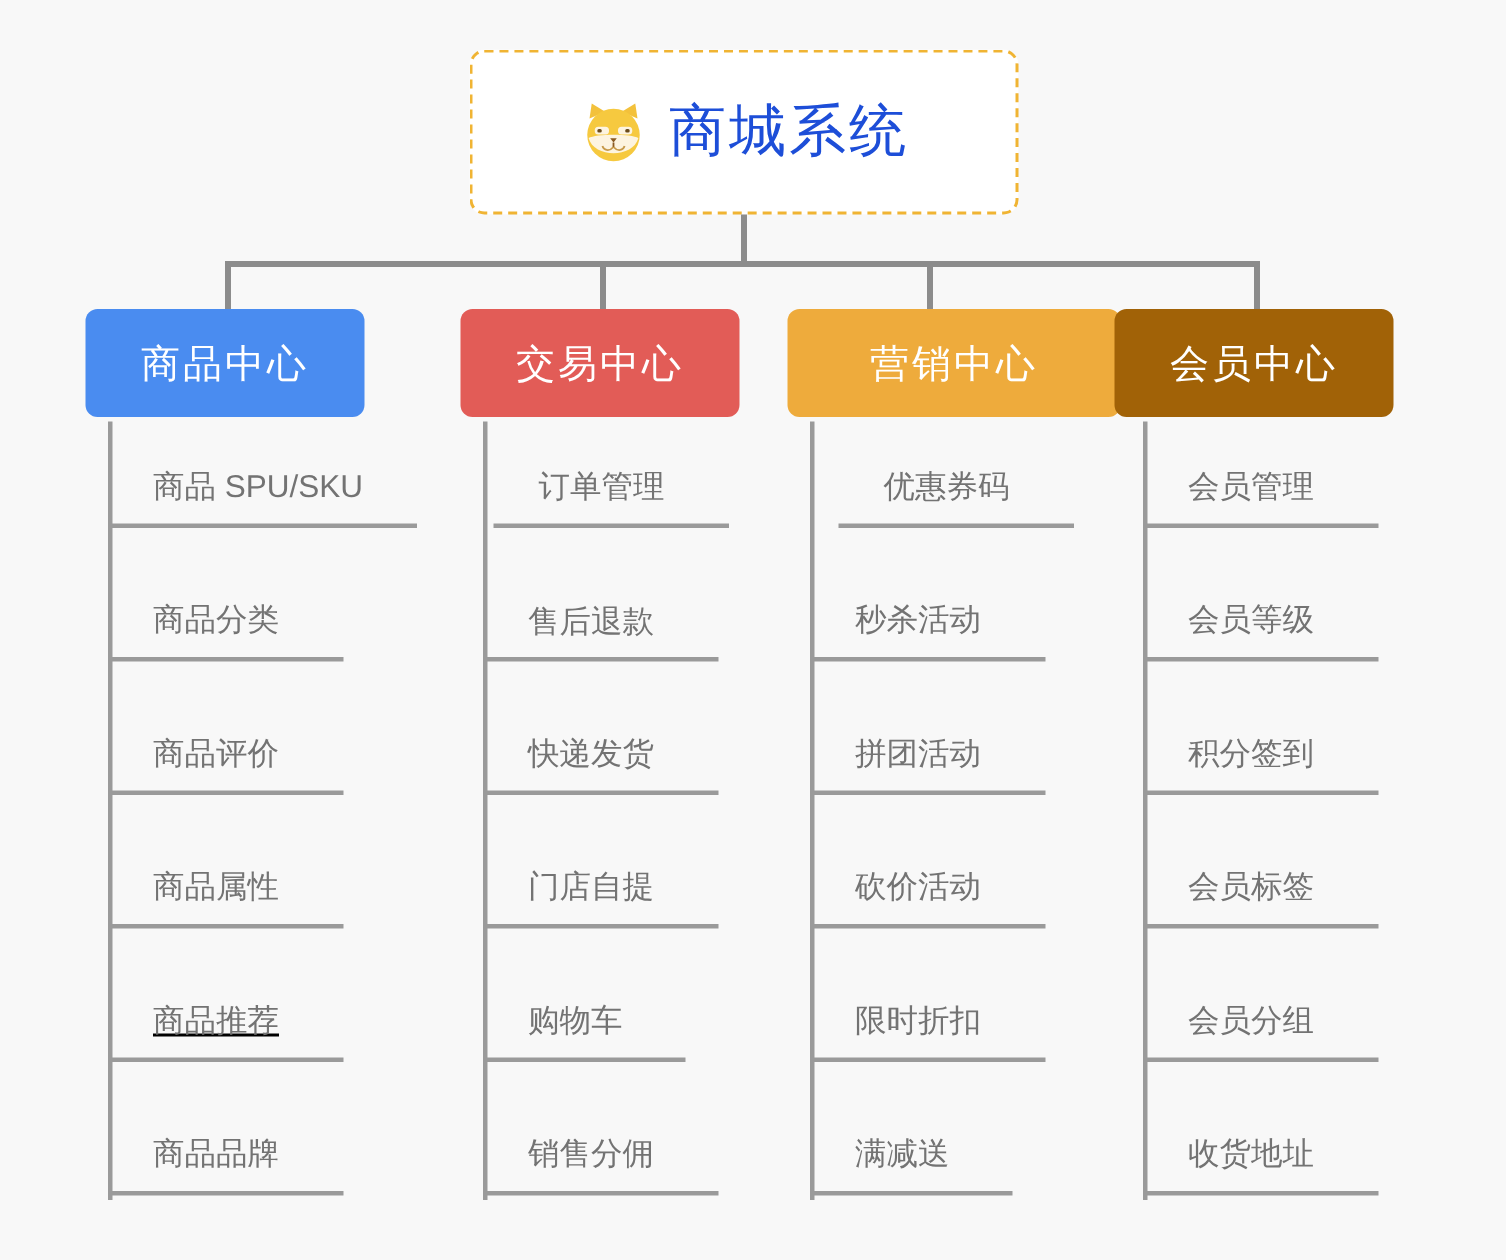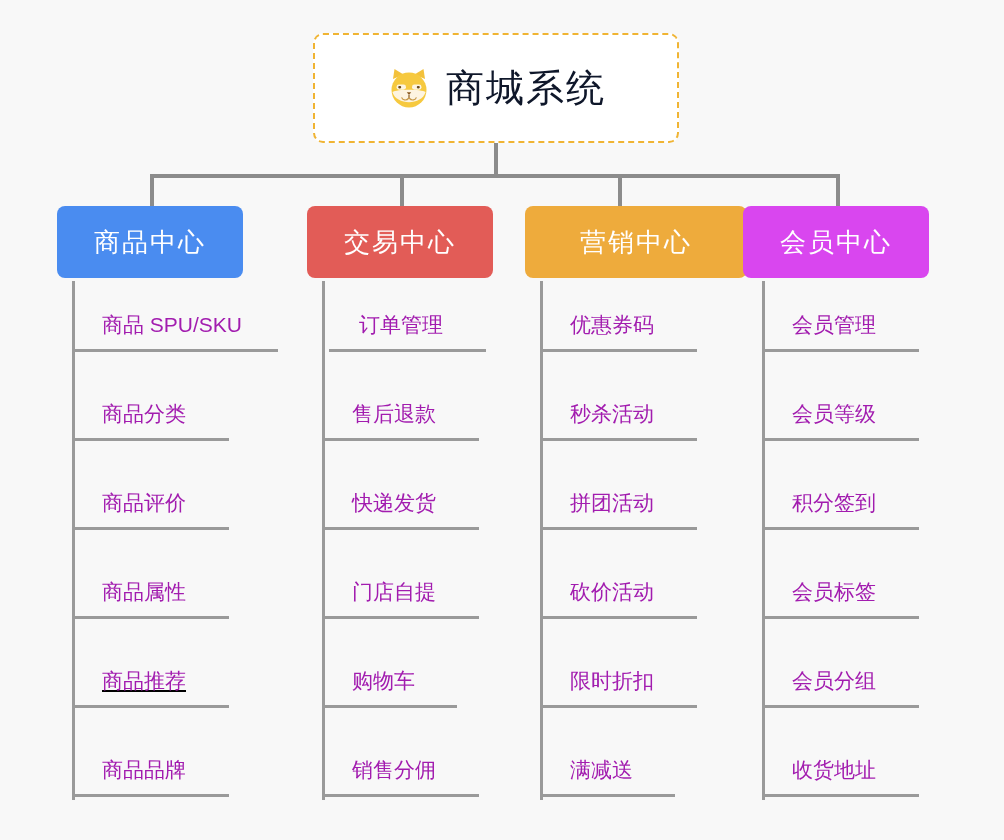--- a/index.html
+++ b/index.html
@@ -31,21 +31,21 @@
     border: 2px dashed #f0b433;
     border-radius: 10px;
     display: flex;
     align-items: center;
     justify-content: center;
     gap: 14px;
   }
 
   .root-title {
     font-size: 38px;
-    color: #0f172a;
+    color: #1d4ed8;
     letter-spacing: 2px;
     line-height: 1;
     white-space: nowrap;
   }
 
   .shiba {
     width: 46px;
     height: 46px;
     flex: 0 0 46px;
     display: block;
@@ -85,21 +85,21 @@
     position: absolute;
     height: 89px;
     display: flex;
     align-items: flex-end;
     border-bottom: 3px solid #9a9a9a;
     padding: 0 18px 6px 30px;
   }
 
   .leaf-label {
     font-size: 21px;
-    color: #a21caf;
+    color: #737373;
     white-space: nowrap;
     line-height: 1.15;
     padding-bottom: 6px;
     margin-top: 32px;
   }
 </style>
 </head>
 <body>
 
 <div id="diagram">
@@ -180,40 +180,40 @@
   <div class="leaf" style="left:322px; top:619px; width:135px;">
     <span class="leaf-label">购物车</span>
   </div>
   <div class="leaf" style="left:322px; top:708px; width:157px;">
     <span class="leaf-label">销售分佣</span>
   </div>
 
   <div class="cat-box" style="left:525px; top:206px; width:222px; background:#eeab3c;">营销中心</div>
   <div class="spine" style="left:540px; top:281px; height:519px;"></div>
 
-  <div class="leaf" style="left:540px; top:263px; width:157px;">
+  <div class="leaf" style="left:559px; top:263px; width:157px;">
     <span class="leaf-label">优惠券码</span>
   </div>
   <div class="leaf" style="left:540px; top:352px; width:157px;">
     <span class="leaf-label">秒杀活动</span>
   </div>
   <div class="leaf" style="left:540px; top:441px; width:157px;">
     <span class="leaf-label">拼团活动</span>
   </div>
   <div class="leaf" style="left:540px; top:530px; width:157px;">
     <span class="leaf-label">砍价活动</span>
   </div>
   <div class="leaf" style="left:540px; top:619px; width:157px;">
     <span class="leaf-label">限时折扣</span>
   </div>
   <div class="leaf" style="left:540px; top:708px; width:135px;">
     <span class="leaf-label">满减送</span>
   </div>
 
-  <div class="cat-box" style="left:743px; top:206px; width:186px; background:#d946ef;">会员中心</div>
+  <div class="cat-box" style="left:743px; top:206px; width:186px; background:#a16207;">会员中心</div>
   <div class="spine" style="left:762px; top:281px; height:519px;"></div>
 
   <div class="leaf" style="left:762px; top:263px; width:157px;">
     <span class="leaf-label">会员管理</span>
   </div>
   <div class="leaf" style="left:762px; top:352px; width:157px;">
     <span class="leaf-label">会员等级</span>
   </div>
   <div class="leaf" style="left:762px; top:441px; width:157px;">
     <span class="leaf-label">积分签到</span>

